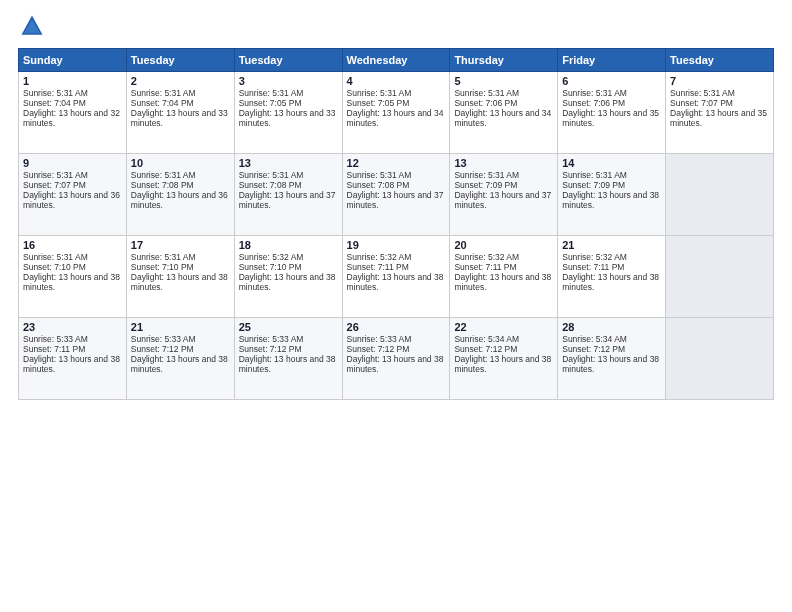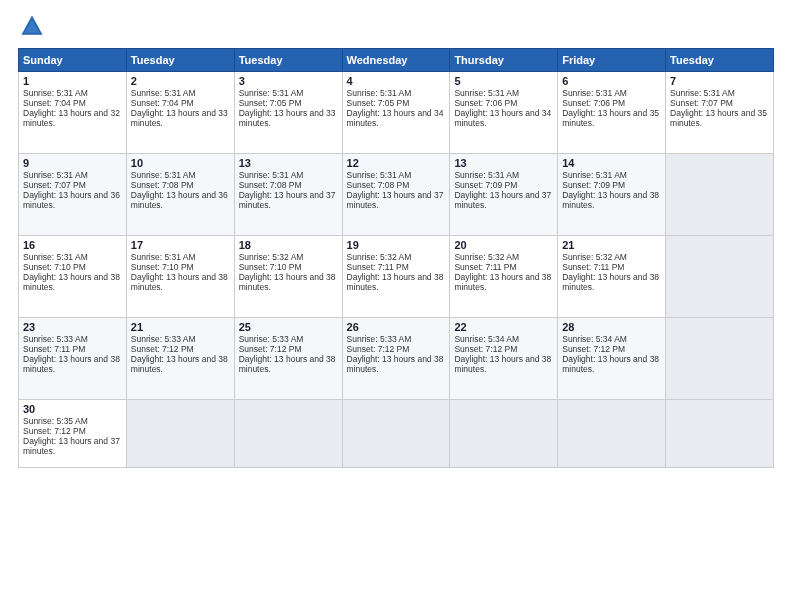--- a/index.html
+++ b/index.html
@@ -163,24 +163,15 @@
         </tr>
         <tr>
           <td><span class="day-num">23</span><span>Sunrise: 5:33 AM</span><br><span>Sunset: 7:11 PM</span><br><span>Daylight: 13 hours and 38 minutes.</span></td>
           <td><span class="day-num">21</span><span>Sunrise: 5:33 AM</span><br><span>Sunset: 7:12 PM</span><br><span>Daylight: 13 hours and 38 minutes.</span></td>
           <td><span class="day-num">25</span><span>Sunrise: 5:33 AM</span><br><span>Sunset: 7:12 PM</span><br><span>Daylight: 13 hours and 38 minutes.</span></td>
           <td><span class="day-num">26</span><span>Sunrise: 5:33 AM</span><br><span>Sunset: 7:12 PM</span><br><span>Daylight: 13 hours and 38 minutes.</span></td>
           <td><span class="day-num">22</span><span>Sunrise: 5:34 AM</span><br><span>Sunset: 7:12 PM</span><br><span>Daylight: 13 hours and 38 minutes.</span></td>
           <td><span class="day-num">28</span><span>Sunrise: 5:34 AM</span><br><span>Sunset: 7:12 PM</span><br><span>Daylight: 13 hours and 38 minutes.</span></td>
           <td class="empty-cell"></td>
         </tr>
-        <tr class="last-row">
-          <td><span class="day-num">30</span><span>Sunrise: 5:35 AM</span><br><span>Sunset: 7:12 PM</span><br><span>Daylight: 13 hours and 37 minutes.</span></td>
-          <td class="empty-cell"></td>
-          <td class="empty-cell"></td>
-          <td class="empty-cell"></td>
-          <td class="empty-cell"></td>
-          <td class="empty-cell"></td>
-          <td class="empty-cell"></td>
-        </tr>
       </tbody>
   </table>
 </div>
 
 </body></html>

